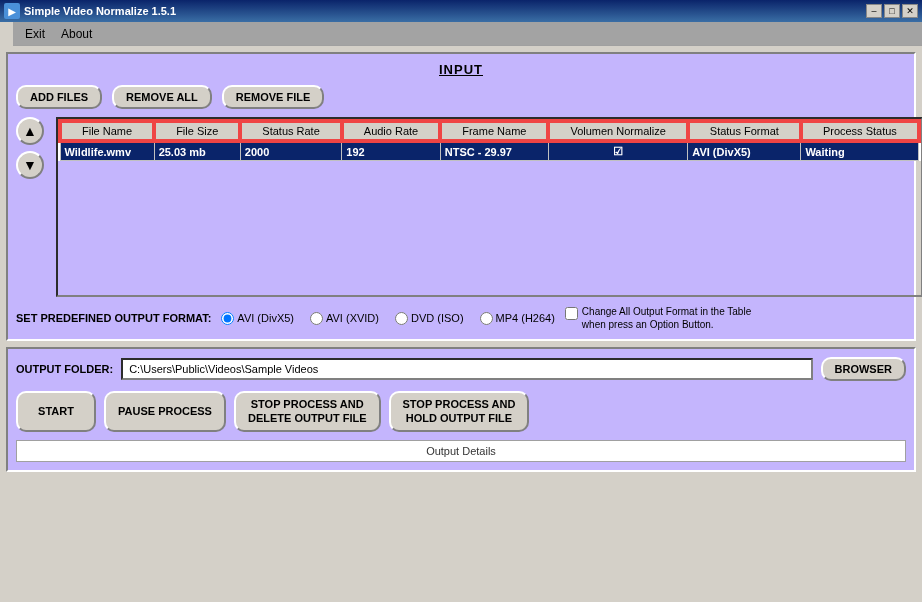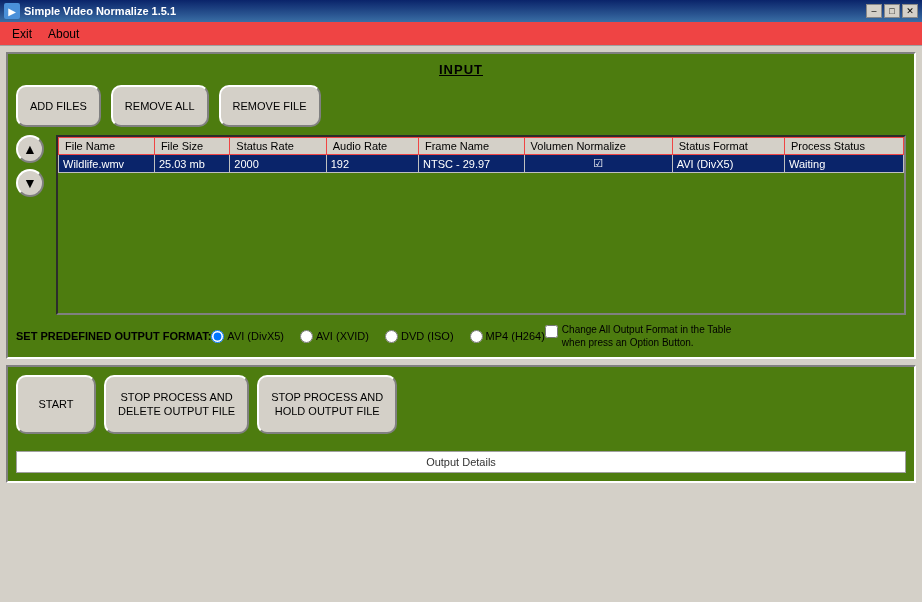--- a/index.html
+++ b/index.html
@@ -55,46 +55,47 @@
       font-size: 9px;
       cursor: pointer;
       display: flex;
       align-items: center;
       justify-content: center;
       color: black;
     }
 
     
     .menu-bar {
-      background: #ef4444;
+      background: #a3a3a3;
       height: 24px;
       display: flex;
       align-items: center;
       padding: 0 4px;
       border-bottom: 1px solid #a0a0a0;
+      margin-left: 13px;
     }
     .menu-item {
       padding: 2px 8px;
       cursor: pointer;
       font-size: 12px;
     }
 
     
     .main-content {
       background: #d4d0c8;
       padding: 6px;
       height: calc(602px - 46px);
       display: flex;
       flex-direction: column;
       gap: 6px;
     }
 
     
     .panel {
-      background: #4d7c0f;
+      background: #c4b5fd;
       border: 2px solid #a0a0a0;
       border-top: 2px solid #808080;
       border-left: 2px solid #808080;
       border-right: 2px solid #ffffff;
       border-bottom: 2px solid #ffffff;
       padding: 8px;
     }
 
     .panel-title {
       text-align: center;
@@ -105,24 +106,24 @@
       letter-spacing: 1px;
     }
 
     
     .win-btn {
       background: #d4d0c8;
       border-top: 2px solid #ffffff;
       border-left: 2px solid #ffffff;
       border-right: 2px solid #808080;
       border-bottom: 2px solid #808080;
-      padding: 13px 12px;
-      cursor: pointer;
-      font-size: 11px;
-      font-weight: normal;
+      padding: 4px 12px;
+      cursor: pointer;
+      font-size: 11px;
+      font-weight: bold;
       border-radius: 10px;
       min-width: 80px;
       text-align: center;
     }
 
     
     .input-buttons {
       display: flex;
       gap: 10px;
       margin-bottom: 8px;
@@ -130,30 +131,31 @@
 
     
     .file-table {
       width: 100%;
       border-collapse: collapse;
       background: white;
       font-size: 11px;
     }
     .file-table th {
       background: #d4d0c8;
-      border: 1px solid #ef4444;
-      padding: 2px 6px;
+      border: 4px solid #ef4444;
+      padding: 2px 20px;
       text-align: left;
       font-weight: normal;
       white-space: nowrap;
     }
     .file-table td {
       border: 1px solid #c0c0c0;
       padding: 2px 4px;
       white-space: nowrap;
+      font-weight: bold;
     }
     .file-table tr.selected td {
       background: #0a246a;
       color: white;
     }
     .table-container {
       border: 2px inset #808080;
       height: 180px;
       overflow-y: auto;
       overflow-x: hidden;
@@ -177,20 +179,21 @@
       align-items: center;
       justify-content: center;
       font-size: 14px;
       border-radius: 50%;
     }
 
     
     .format-section {
       display: flex;
       align-items: center;
+      gap: 10px;
       margin-top: 8px;
       flex-wrap: wrap;
     }
     .format-label {
       font-weight: bold;
       font-size: 11px;
     }
     .radio-group {
       display: flex;
       gap: 16px;
@@ -237,21 +240,21 @@
     
     .output-buttons {
       display: flex;
       gap: 8px;
     }
 
     .output-details-bar {
       background: white;
       border: 1px solid #a0a0a0;
       padding: 4px 0;
-      margin-top: 17px;
+      margin-top: 8px;
       font-size: 11px;
       text-align: center;
       color: #333;
     }
 
     .checkbox-cell {
       text-align: center;
     }
 
     
@@ -353,23 +356,29 @@
         </div>
       <div class="change-format-note">
         <input type="checkbox" style="margin-top: 2px; flex-shrink: 0;">
         <span>Change All Output Format in the Table when press an Option Button.</span>
       </div>
     </div>
   </div>
 
   <div class="panel">
 
+    <div class="output-folder-row">
+      <span class="output-folder-label">OUTPUT FOLDER:</span>
+      <input class="output-folder-input" type="text" id="output-folder-input" value="C:\Users\Public\Videos\Sample Videos" style="">
+      <button class="win-btn">BROWSER</button>
+    </div>
 
     <div class="output-buttons">
       <button class="win-btn">START</button>
+      <button class="win-btn">PAUSE PROCESS</button>
       <button class="win-btn" style="white-space:pre-line; line-height:1.3;">STOP PROCESS AND
 DELETE OUTPUT FILE</button>
       <button class="win-btn" style="white-space:pre-line; line-height:1.3;">STOP PROCESS AND
 HOLD OUTPUT FILE</button>
     </div>
 
     <div class="output-details-bar">
       <span>Output Details</span>
     </div>
   </div>

